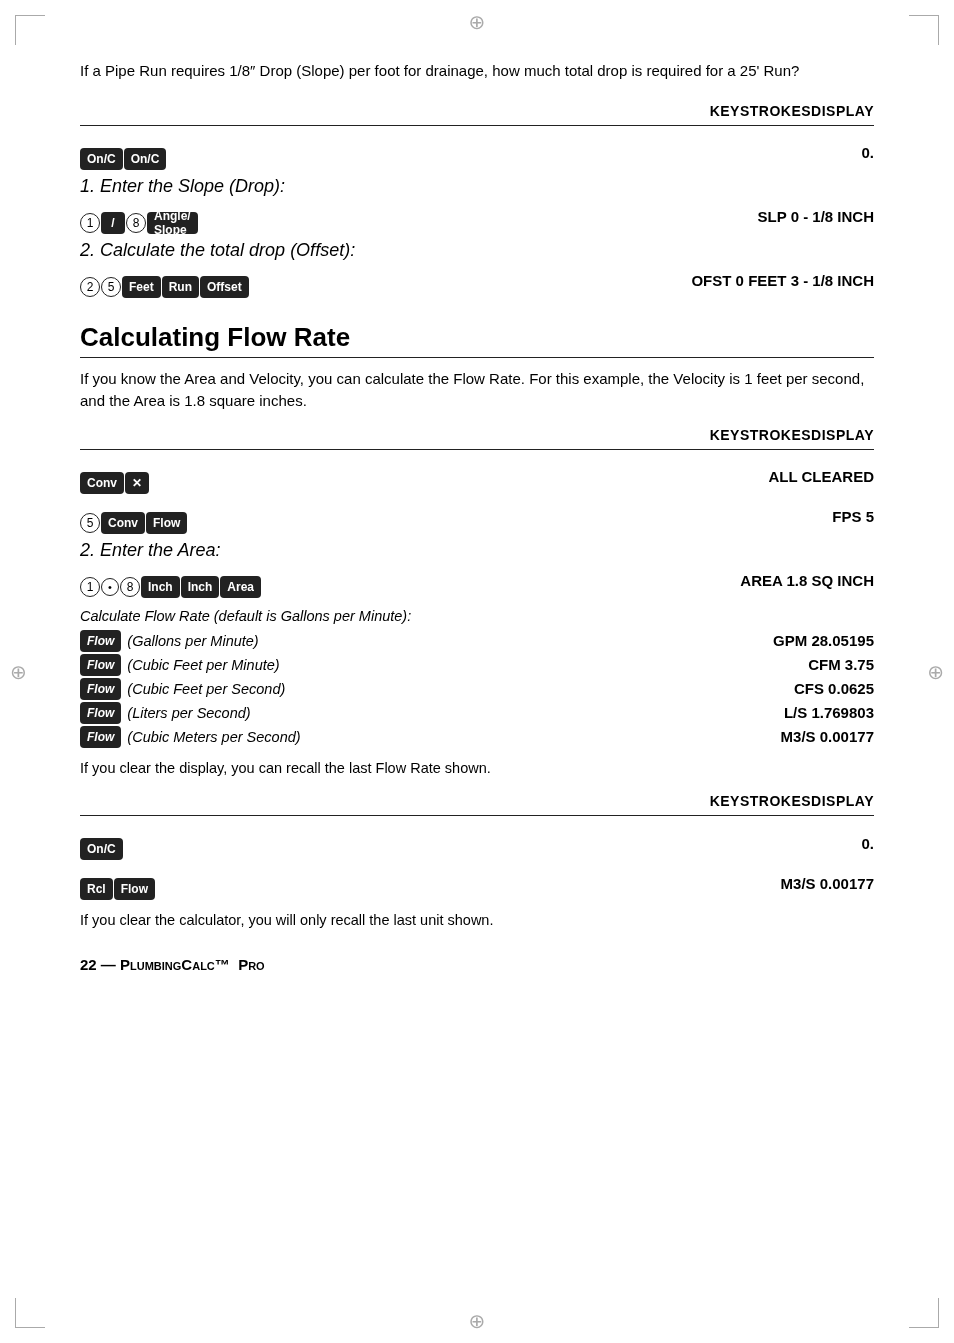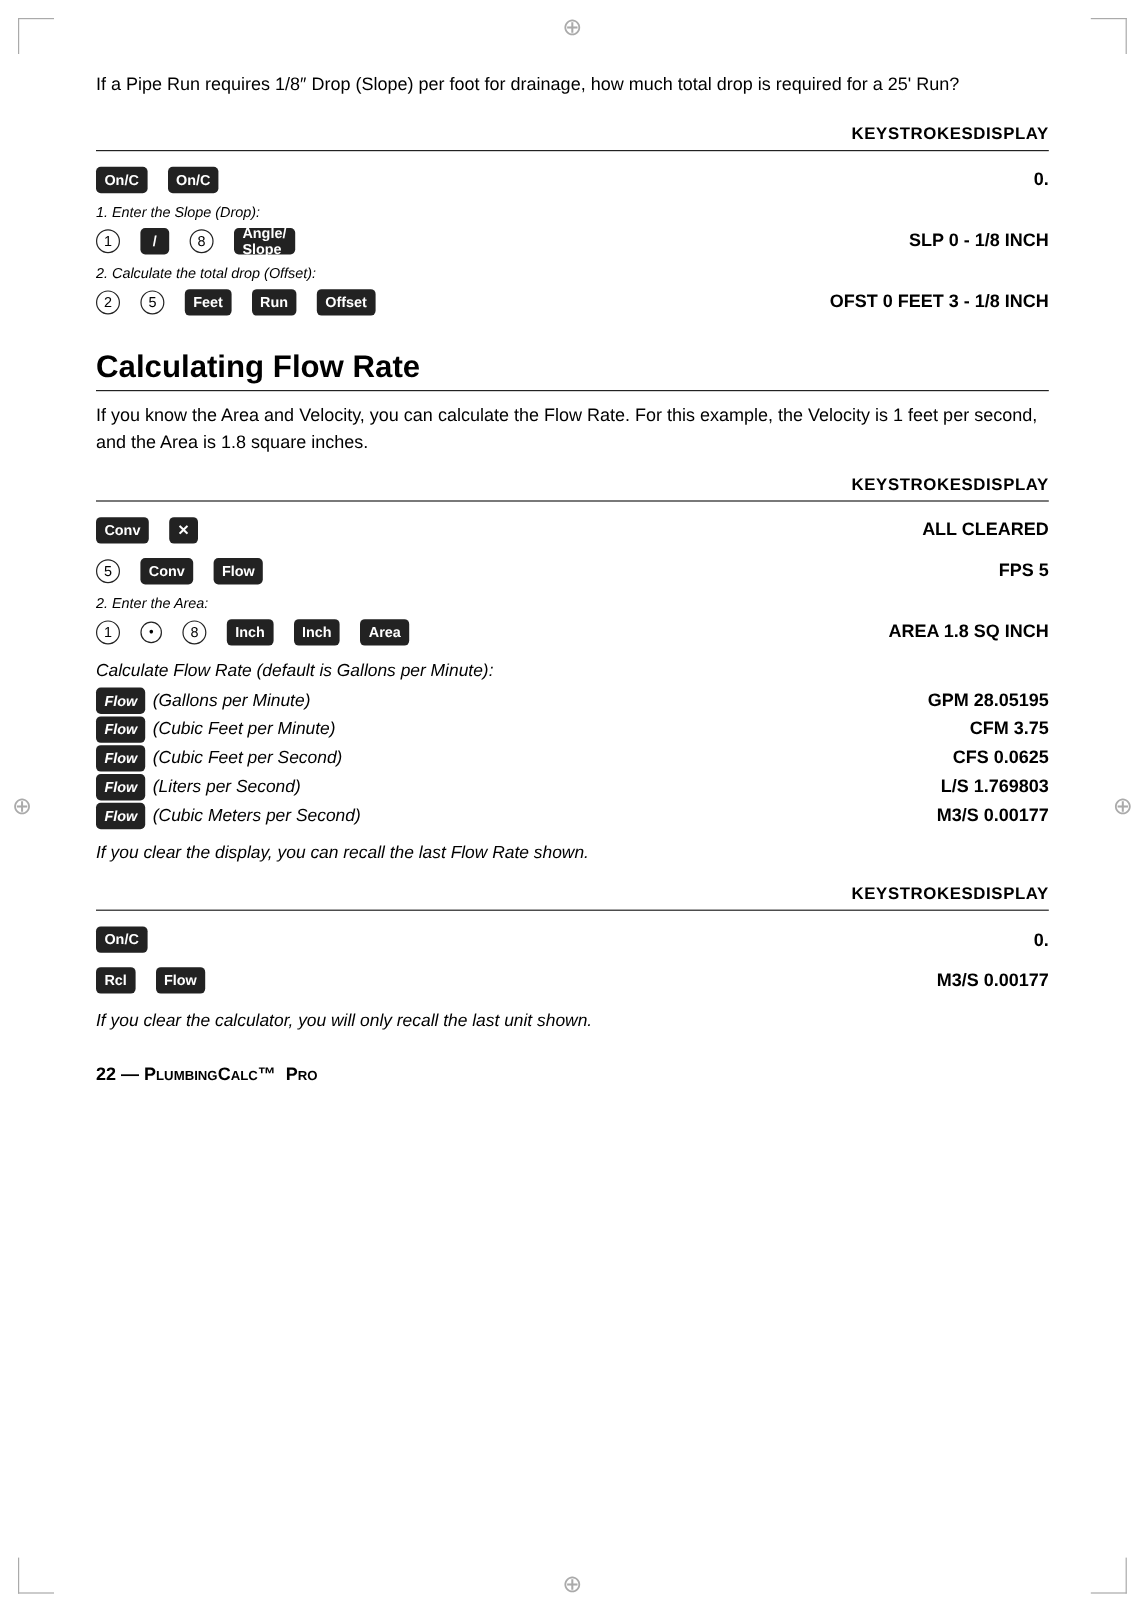--- a/index.html
+++ b/index.html
@@ -66,22 +66,23 @@
     .keystroke-row {
       display: flex;
       justify-content: space-between;
       align-items: center;
       margin-bottom: 6px;
       min-height: 28px;
     }
     .keystroke-row .keys {
       display: flex;
       align-items: center;
-      gap: 17px;
+      gap: 1px;
       flex-wrap: wrap;
+      margin-top: 12px;
     }
     .keystroke-row .display-val {
       font-weight: bold;
       font-size: 15px;
       text-align: right;
     }
 
     
     .key {
       display: inline-flex;
@@ -116,21 +117,21 @@
       border-radius: 50%;
       width: 18px;
       height: 18px;
       font-size: 11px;
     }
 
     .step-label {
       font-style: italic;
       margin-bottom: 3px;
       margin-top: 4px;
-      font-size: 12px;
+      font-size: 18px;
     }
 
     hr.divider {
       border: none;
       border-top: 1.5px solid #222;
       margin: 4px 0 10px 0;
     }
 
     .section-title {
       font-size: 26px;
@@ -166,21 +167,20 @@
       gap: 6px;
       font-style: italic;
       font-size: 14.5px;
     }
     .flow-row .flow-val {
       font-weight: bold;
       font-size: 15px;
     }
 
     .italic-note {
-      font-style: italic;
       font-size: 14.5px;
       margin-bottom: 14px;
       line-height: 1.5;
     }
 
     .page-footer {
       margin-top: 24px;
       font-size: 15px;
     }
     .page-footer strong {

